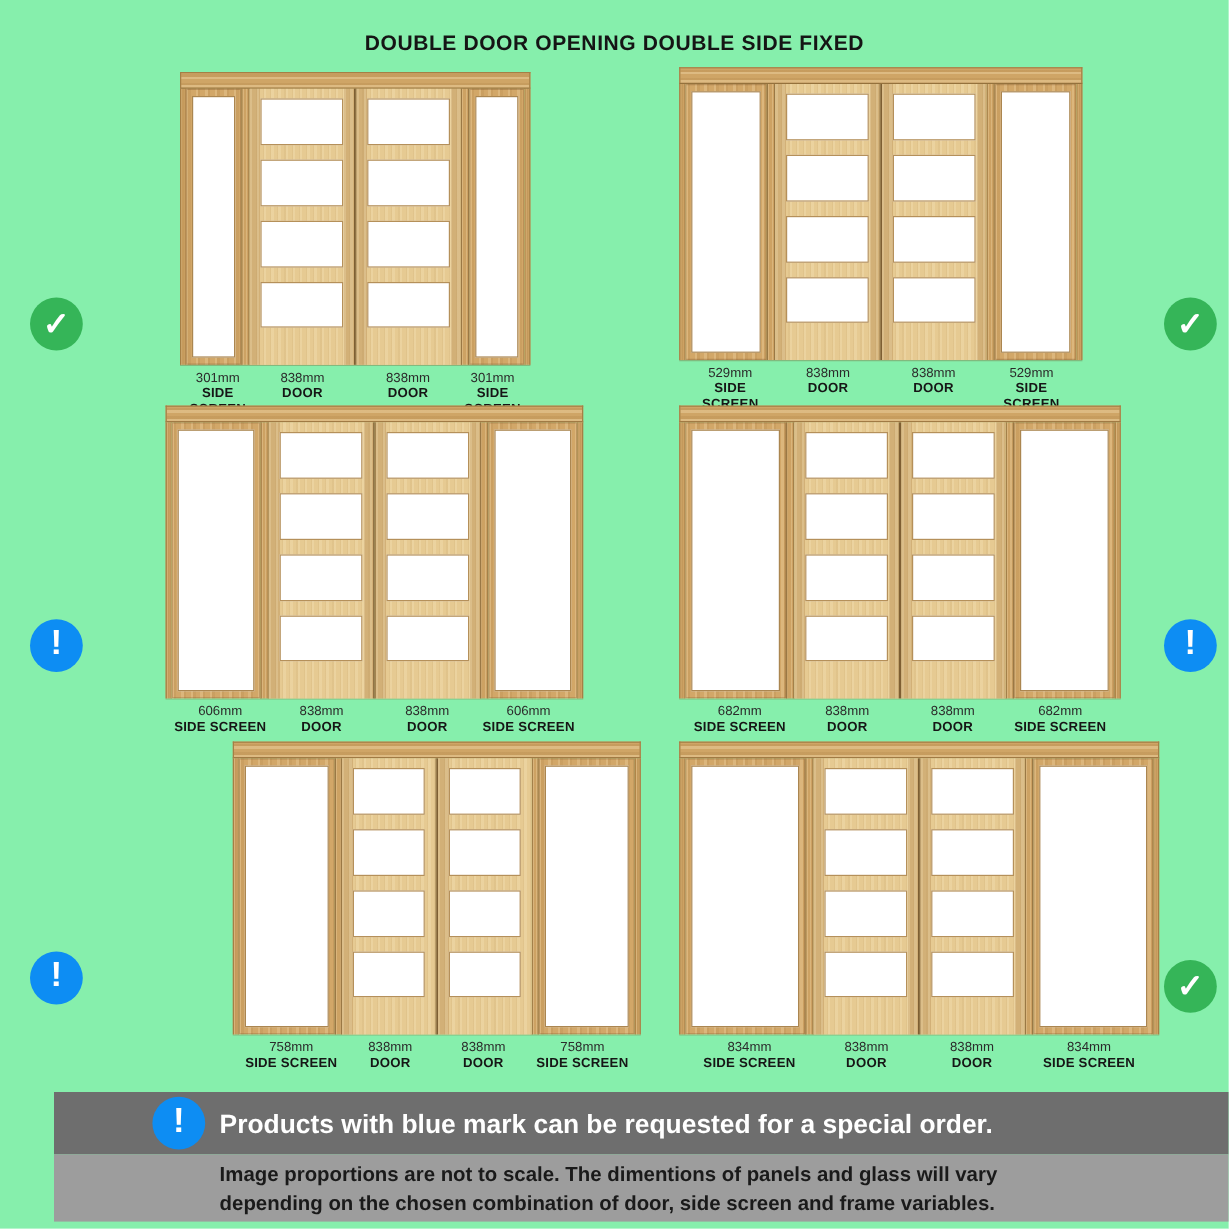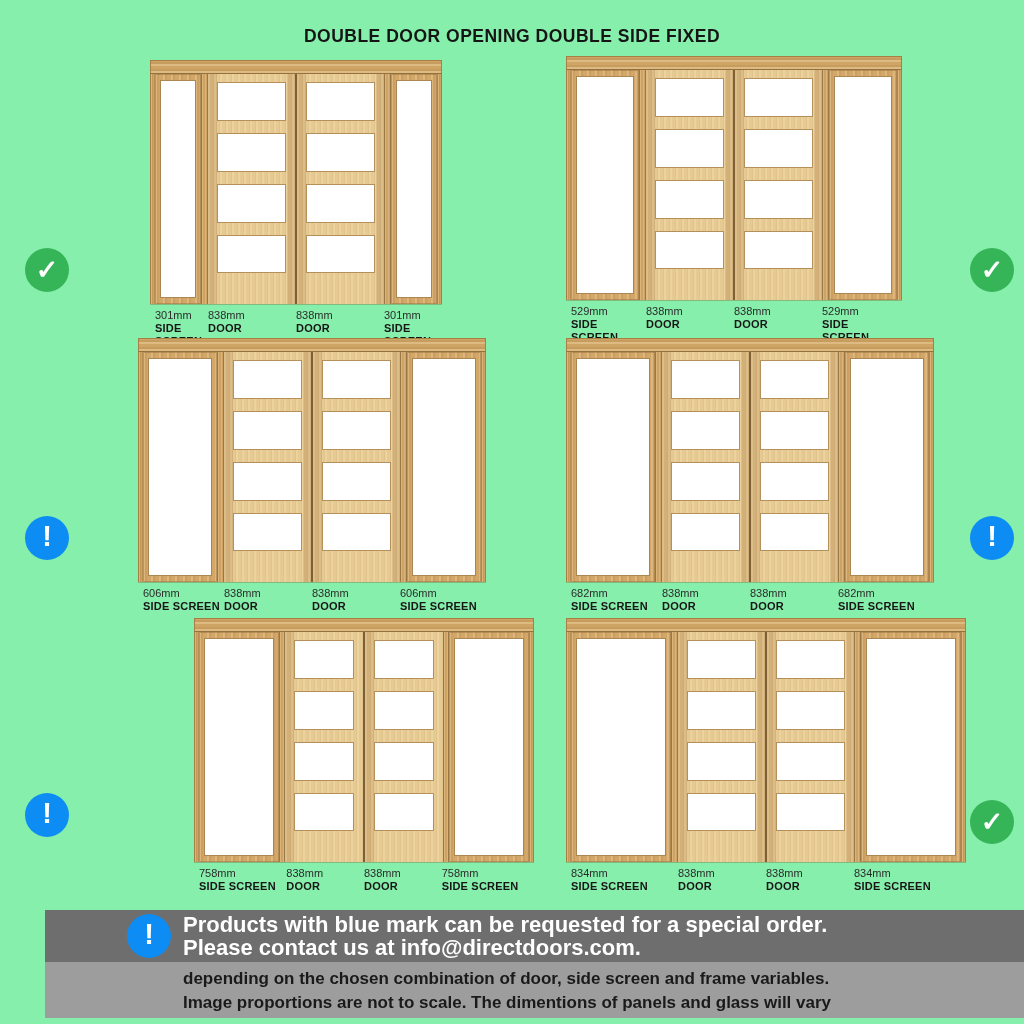--- a/index.html
+++ b/index.html
@@ -37,21 +37,21 @@
   .door::after { content:""; position:absolute; inset:0;
           background-image:repeating-linear-gradient(90deg, rgba(255,244,210,.20) 0 2px, rgba(0,0,0,0) 2px 5px, rgba(150,110,50,.07) 5px 6px);
           pointer-events:none; }
   .dL { border-right:1px solid #7e5f33; }
   .dR { border-left:1px solid #7e5f33; }
   .dg { height:39px; margin-bottom:12px; background:#fff; border:1px solid #b5905a; position:relative; z-index:1; }
   .dg:last-child { height:38px; margin-bottom:0; }
 
   
   .labels { display:flex; padding:0 5px; margin-top:4px; }
-  .lab { }
+  .lab { text-align:center; }
   .lab.ls { width:calc(var(--sw) + 7px); }
   .lab.ld { width:88px; }
   .mm { font-size:11px; line-height:13px; font-weight:500; color:#2b2b2b; }
   .nm { font-size:11px; line-height:13px; font-weight:800; letter-spacing:.2px; color:#161616; }
 
   
   .u1 { left:150px; top:60px;  --sw:46px; }
   .u2 { left:566px; top:56px;  --sw:68px; }
   .u3 { left:138px; top:338px; --sw:74px; }
   .u4 { left:566px; top:338px; --sw:84px; }
@@ -368,22 +368,21 @@
   <div class="sicon green i2">✓</div>
   <div class="sicon blue i3">!</div>
   <div class="sicon blue i4">!</div>
   <div class="sicon blue i5">!</div>
   <div class="sicon green i6">✓</div>
 
   <div class="bar1">
     <div class="bicon">!</div>
     <div class="btext">
       <div class="line">Products with blue mark can be requested for a special order.</div>
-      <div class="line">Please contact us at info@directdoors.com.</div>
     </div>
   </div>
 
   <div class="bar2">
+    <div class="line">Image proportions are not to scale. The dimentions of panels and glass will vary</div>
     <div class="line">depending on the chosen combination of door, side screen and frame variables.</div>
-    <div class="line">Image proportions are not to scale. The dimentions of panels and glass will vary</div>
   </div>
 
 </div>
 
 </body></html>

